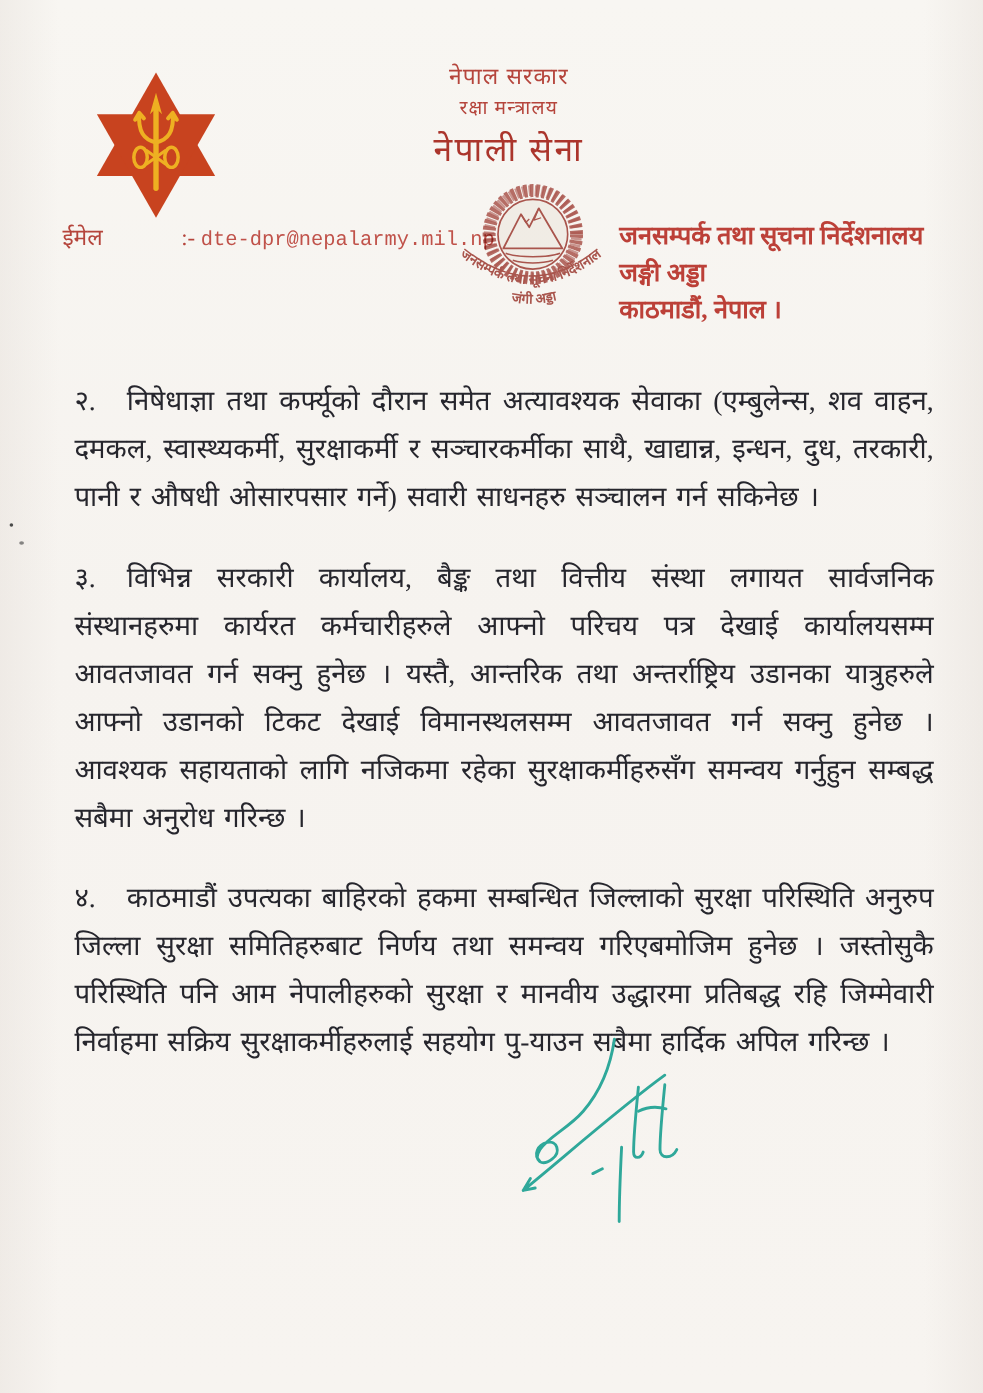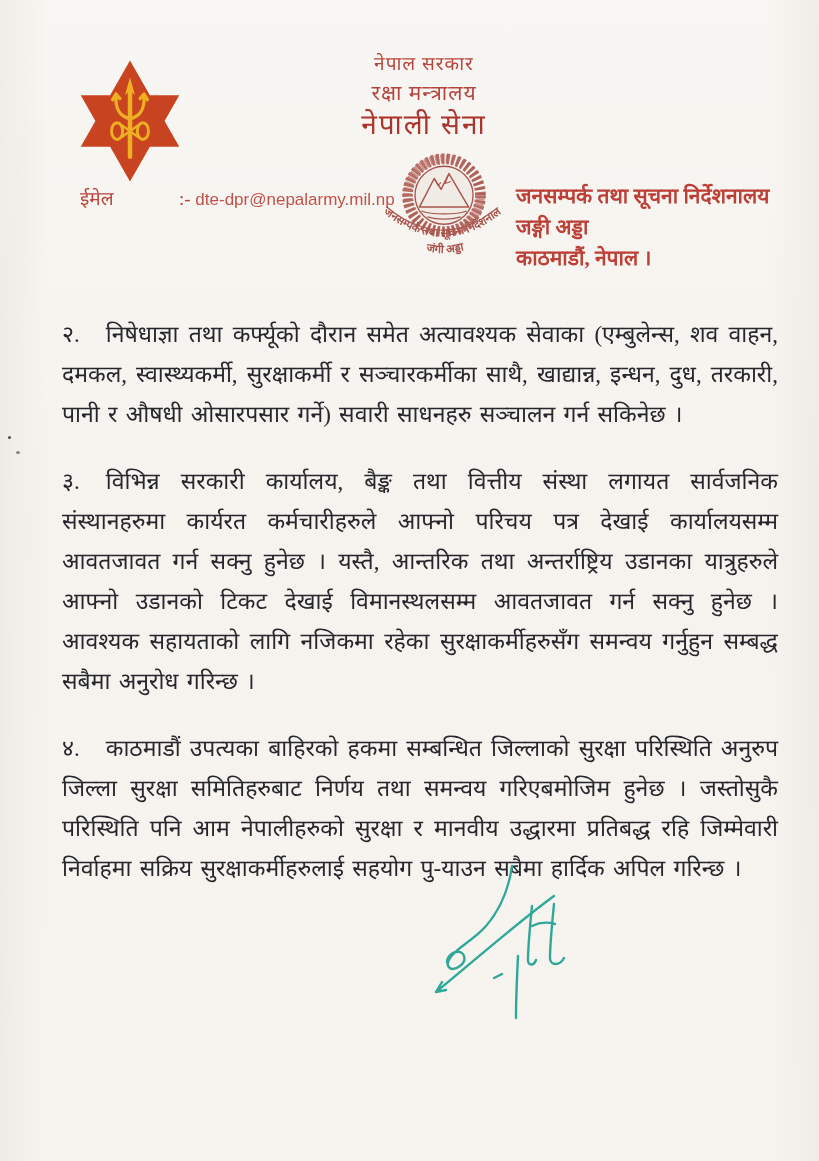--- a/index.html
+++ b/index.html
@@ -10,25 +10,25 @@
     background:
       linear-gradient(90deg, rgba(225,218,212,.35) 0%, rgba(248,246,242,0) 6%, rgba(248,246,242,0) 94%, rgba(225,218,212,.35) 100%),
       linear-gradient(180deg, #f8f6f2 0%, #f6f3ef 45%, #f7f4f0 100%);
     overflow:hidden;
     font-family:"Liberation Serif", serif;
   }
   
   .star-emblem{position:absolute;left:74px;top:60px;width:112px;height:122px;}
   .head-line{position:absolute;left:424px;transform:translateX(-50%);color:#b5453c;white-space:nowrap;}
   .head-govt{top:50px;font-size:19px;letter-spacing:1px;}
-  .head-ministry{top:78px;font-size:21px;letter-spacing:1px;}
+  .head-ministry{top:78px;font-size:16px;letter-spacing:1px;}
   .head-army{top:104px;font-size:28px;font-weight:400;color:#ab352c;letter-spacing:2px;}
   .contact{position:absolute;left:52px;top:183px;color:#b5453c;font-size:19px;line-height:31px;white-space:nowrap;}
-  .contact .lbl{display:inline-block;width:99px;margin-left:28px;}
-  .contact .latin{font-family:Liberation Sans, sans-serif;font-size:17px;color:#c0524a;}
+  .contact .lbl{display:inline-block;width:99px;}
+  .contact .latin{font-family:Liberation Mono, monospace;font-size:17px;color:#c0524a;}
   .seal{position:absolute;left:382px;top:146px;width:128px;height:130px;opacity:.92;mix-blend-mode:multiply;}
   .address{position:absolute;left:516px;top:181px;color:#bc4038;font-size:21px;font-weight:600;line-height:31px;}
   
   .letter-body{
     position:absolute;left:62px;top:299px;width:716px;
     color:#26262d;font-size:23px;line-height:40px;
     text-align:justify;text-align-last:left;word-spacing:2.5px;
   }
   .letter-body p{margin:16px 0 27px 0;}
   .para-num{margin-right:26px;}

